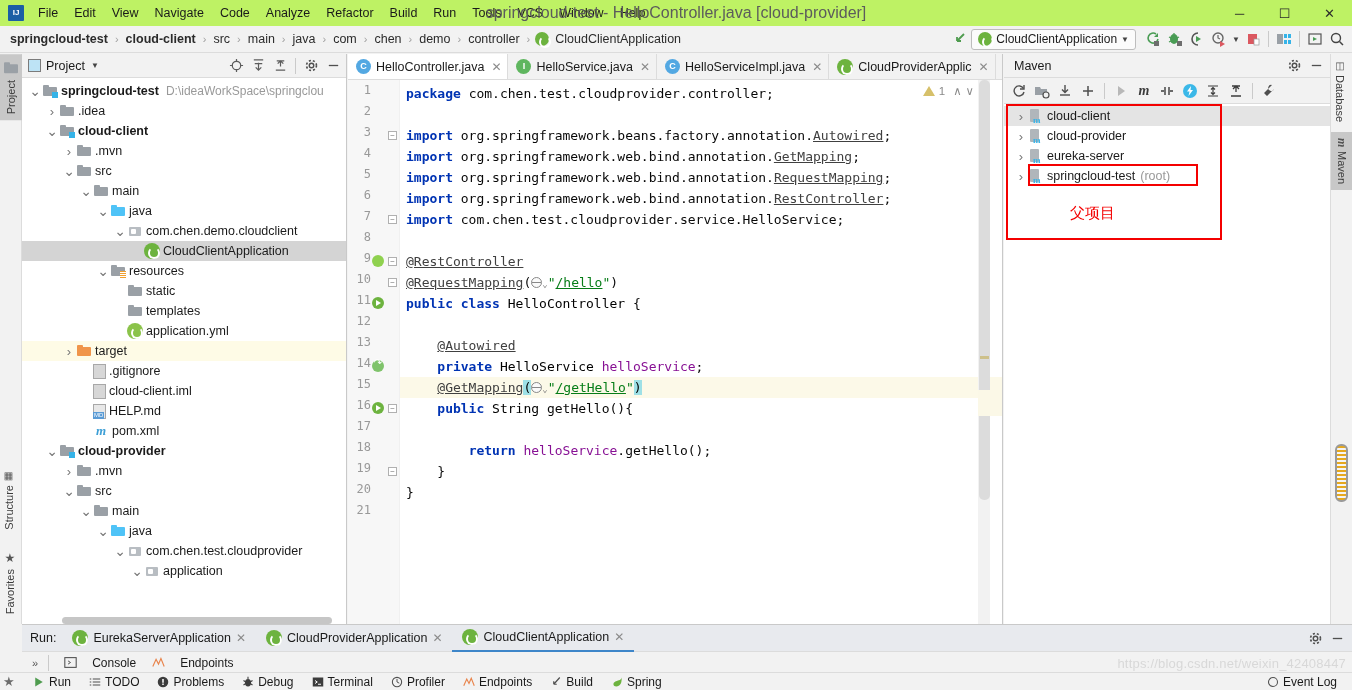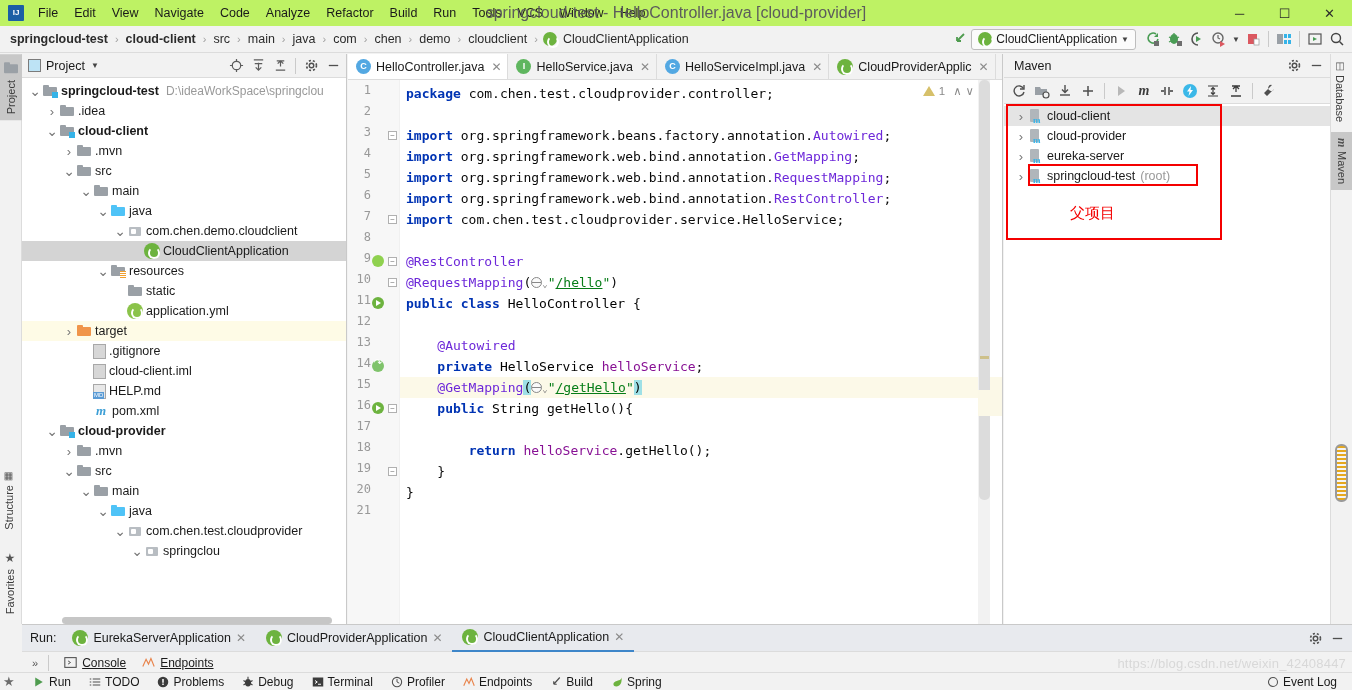--- a/index.html
+++ b/index.html
@@ -266,21 +266,21 @@
   .code {
     flex: 1; position: relative; font-family: "DejaVu Sans Mono", monospace;
     font-size: 13px; line-height: 21px; padding-left: 6px; overflow: hidden;
     white-space: pre;
   }
   .cline { position: absolute; left: 6px; height: 21px; line-height: 21px; }
   .hl-line {
     position: absolute; left: 0; right: 0; height: 21px; background: #fcf9e8;
   }
   .k { color: #0033b3; font-weight: bold; }
-  .ann { color: #6d28d9; }
+  .ann { color: #404040; text-decoration: underline; }
   .str { color: #067d17; }
   .fld { color: #871094; }
   .cls { color: #000; }
   .plain { color: #080808; }
   .ul { text-decoration: underline; }
   .sel { background: #9ee0e6; }
   .gicon-world {
     display:inline-block; width:11px; height:11px; border-radius:50%;
     border:1px solid #888; vertical-align:-1px; position:relative; background:#fafafa;
   }
@@ -362,22 +362,22 @@
   .rtab.active { border-bottom: 2px solid #3e86c9; }
   .rtab .x { color: #8a8a8a; font-size: 12px; }
   .run-hdr-right { margin-left: auto; display: flex; align-items: center; padding-right: 4px; }
   .run-sub {
     height: 21px; display: flex; align-items: center; padding-left: 4px;
     background: #f2f2f2; gap: 2px;
   }
   .run-sub .chev { color: #555; font-size: 11px; padding: 0 6px; }
   .run-sub .divider-v { margin: 0 6px 0 2px; }
   .sbtn {
-    display: flex; align-items: center; gap: 5px; font-size: 12px;
-    color: #1a1a1a; padding: 1px 7px; text-decoration: underline;
+    display: flex; align-items: center; gap: 15px; font-size: 12px;
+    color: #1a1a1a; padding: 1px 7px;
   }
 
   
   .statusbar {
     position: absolute; left: 0; bottom: 0; width: 1352px; height: 18px;
     background: #f2f2f2; display: flex; align-items: center;
     border-top: 1px solid #dcdcdc; padding-left: 24px;
   }
   .st-item {
     display: flex; align-items: center; gap: 4px; font-size: 12px;
@@ -435,21 +435,21 @@
       <span class="crumb">main</span>
       <span class="crumb-sep">›</span>
       <span class="crumb">java</span>
       <span class="crumb-sep">›</span>
       <span class="crumb">com</span>
       <span class="crumb-sep">›</span>
       <span class="crumb">chen</span>
       <span class="crumb-sep">›</span>
       <span class="crumb">demo</span>
       <span class="crumb-sep">›</span>
-      <span class="crumb">cloudclient</span>
+      <span class="crumb">controller</span>
       <span class="crumb-sep">›</span>
       <span class="ic-spring" style="width:14px;height:14px;margin-right:4px;"></span>
       <span class="crumb">CloudClientApplication</span>
     </div>
 
     <div class="nav-right">
       <div class="tbtn">
         <svg width="16" height="16" viewBox="0 0 16 16">
             <path d="M12 3 L5 10 M5 10 L5 6 M5 10 L9 10" stroke="#4f9c4f" stroke-width="1.8" fill="none"></path>
           </svg>
@@ -643,20 +643,25 @@
           </span>
           <span class="tlabel">resources</span>
         </div>
         <div class="trow" style="padding-left: 91px;">
           <span class="arrow none"></span>
           <span class="ic ic-folder"></span>
           <span class="tlabel">static</span>
         </div>
         <div class="trow" style="padding-left: 91px;">
           <span class="arrow none"></span>
+          <span class="ic ic-folder"></span>
+          <span class="tlabel">templates</span>
+        </div>
+        <div class="trow" style="padding-left: 91px;">
+          <span class="arrow none"></span>
           <span class="ic-spring" style="background: rgb(139, 195, 74);"></span>
           <span class="tlabel">application.yml</span>
         </div>
         <div class="trow highlight" style="padding-left: 40px;">
           <span class="arrow" style="font-size: 13px;">›</span>
           <span class="ic ic-folder ic-target"></span>
           <span class="tlabel">target</span>
         </div>
         <div class="trow" style="padding-left: 57px; align-items: center;">
           <span class="arrow none"></span>
@@ -708,21 +713,21 @@
           <span class="tlabel">java</span>
         </div>
         <div class="trow" style="padding-left: 91px;">
           <span class="arrow" style="font-size: 14px; line-height: 6px;">⌄</span>
           <span class="ic ic-pkg"></span>
           <span class="tlabel">com.chen.test.cloudprovider</span>
         </div>
         <div class="trow" style="padding-left: 108px;">
           <span class="arrow" style="font-size: 14px; line-height: 6px;">⌄</span>
           <span class="ic ic-pkg"></span>
-          <span class="tlabel">springclou</span>
+          <span class="tlabel">application</span>
         </div>
       </div>
     <div class="h-scroll"></div>
   </div>
 
   <div class="editor-area">
     <div class="etabs" id="editor-tabs">
         <div class="etab active">
           <span class="ic-class"></span>
           <span>HelloController.java</span>

